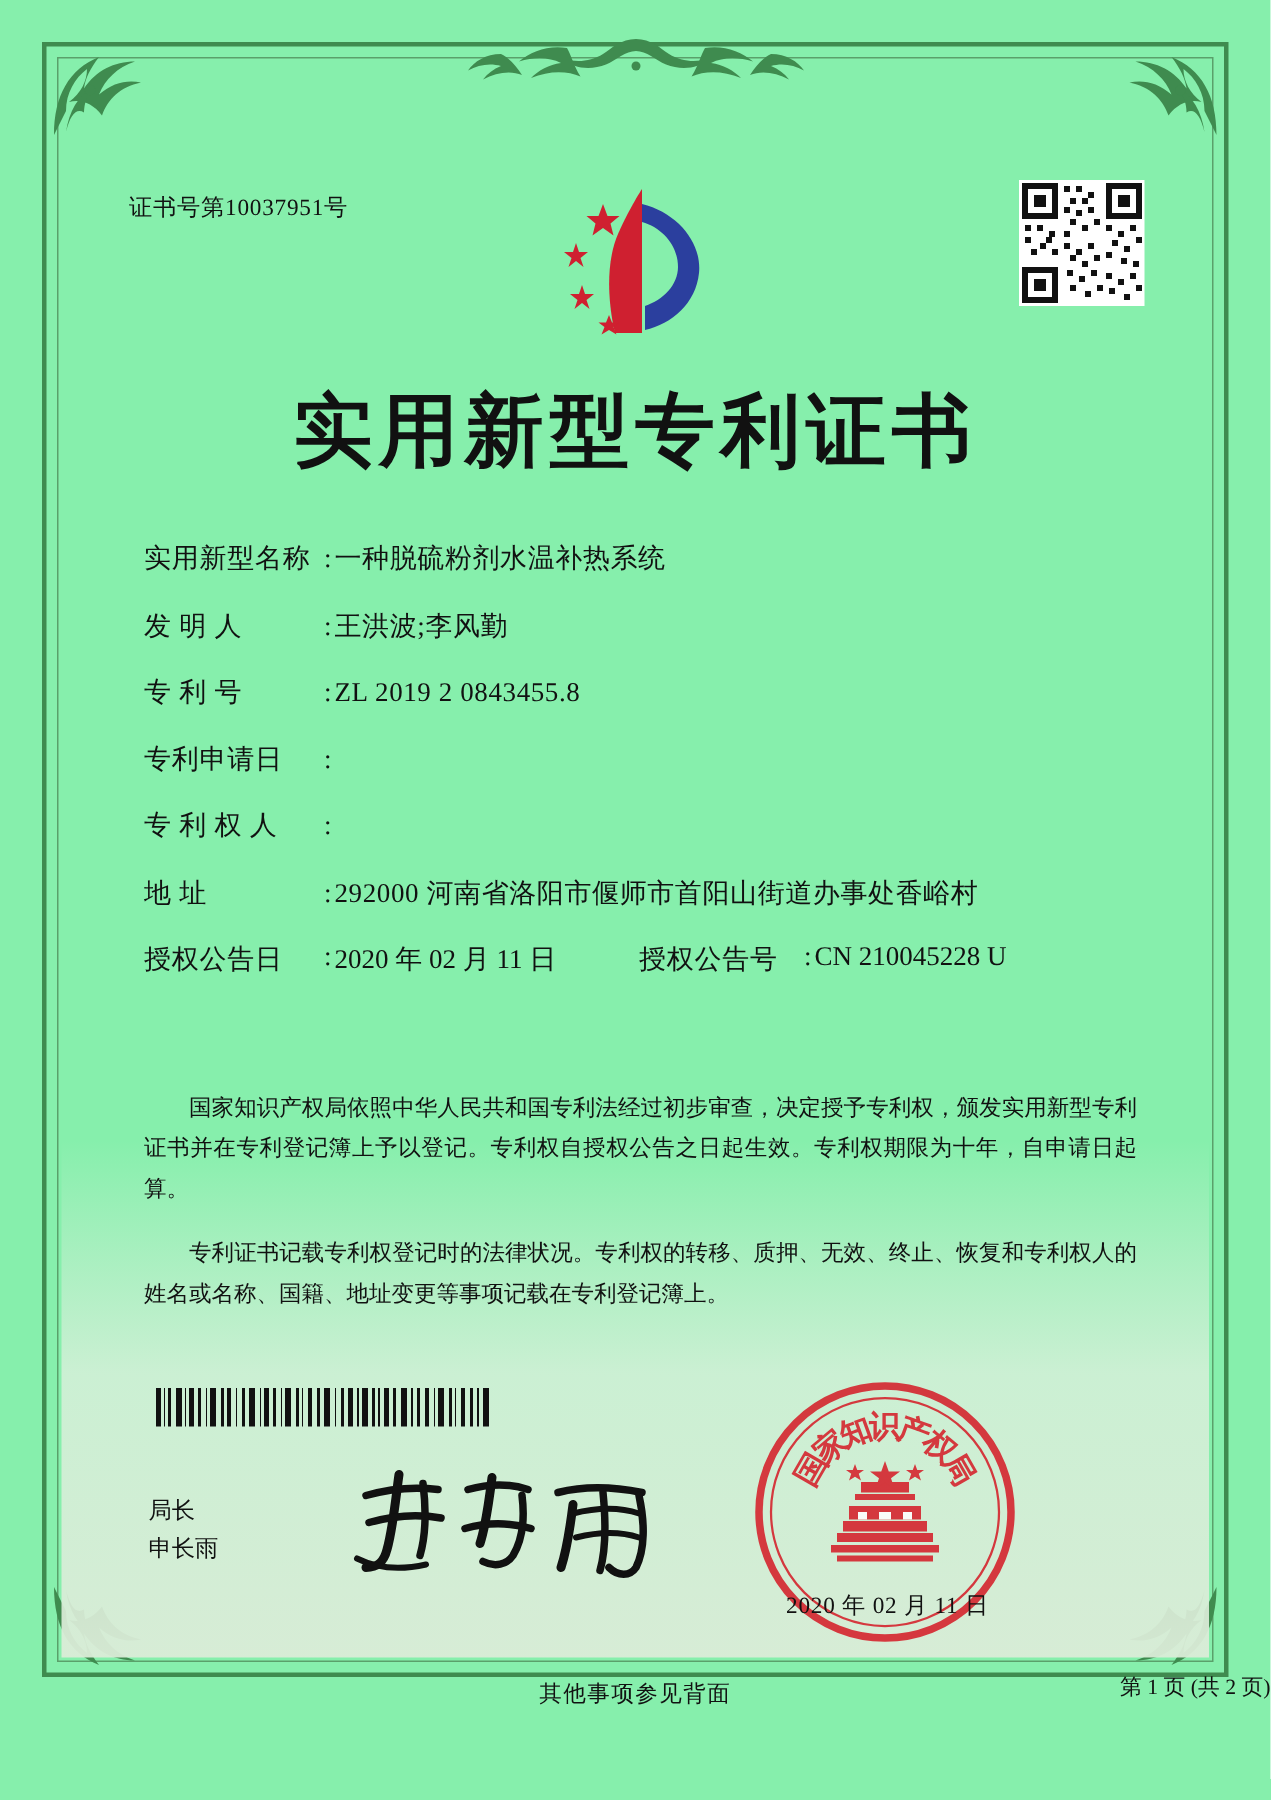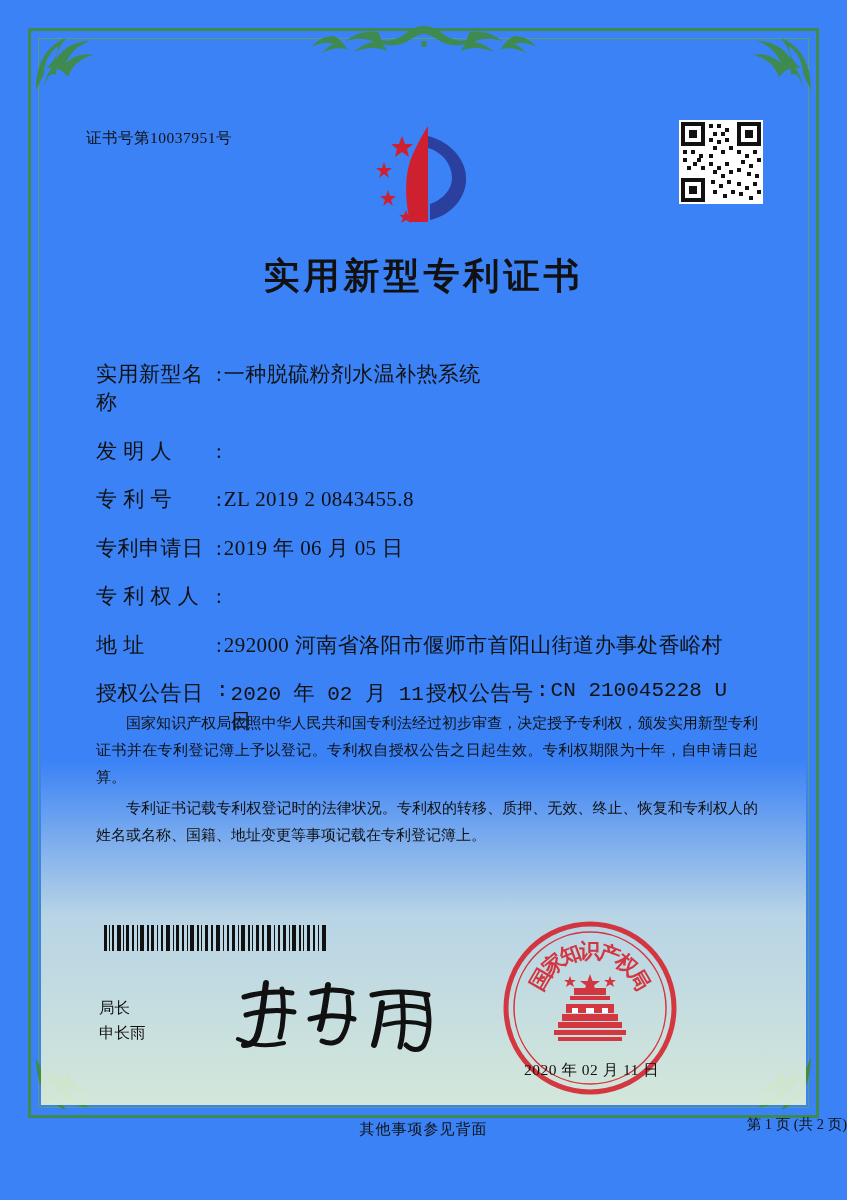--- a/index.html
+++ b/index.html
@@ -7,21 +7,21 @@
     padding: 0;
     background: #ffffff;
   }
   body {
     font-family: "Liberation Serif", "DejaVu Serif", serif;
   }
   .page {
     position: relative;
     width: 847px;
     height: 1200px;
-    background: #3b82f6;
+    background: #86efac;
     overflow: hidden;
   }
   
   .border-outer {
     position: absolute;
     left: 28px;
     top: 28px;
     width: 791px;
     height: 1090px;
     border: 3px solid #3f8b4f;
@@ -97,73 +97,73 @@
     height: 84px;
   }
   .qr svg { width: 100%; height: 100%; display: block; }
 
   .title {
     position: absolute;
     left: 0;
     right: 0;
     top: 252px;
     text-align: center;
-    font-size: 36px;
+    font-size: 53px;
     font-weight: bold;
     letter-spacing: 4px;
     color: #111;
     font-family: "DejaVu Serif", "Liberation Serif", serif;
   }
 
   
   .fields {
     position: absolute;
     left: 96px;
     top: 360px;
     width: 660px;
   }
   .field-row {
     display: flex;
     align-items: baseline;
     margin-bottom: 20.5px;
-    font-size: 21px;
+    font-size: 18px;
     color: #111;
   }
   .field-label {
     width: 120px;
     flex: none;
     letter-spacing: 0.5px;
   }
   .field-label.spread {
     display: flex;
     justify-content: space-between;
     width: 104px;
     padding-right: 16px;
   }
   .field-colon { margin-right: 2px; }
   .field-value { flex: 1; letter-spacing: 0.4px; }
 
-  .dual-row { display: flex; align-items: baseline; font-family: Liberation Mono, monospace; }
+  .dual-row { display: flex; align-items: baseline; }
   .dual-left { width: 330px; display: flex; }
   .dual-right { display: flex; }
   .dual-right .field-label { width: 110px; }
 
   
   .paragraphs {
     position: absolute;
     left: 96px;
     top: 710px;
     width: 662px;
     font-size: 15px;
     line-height: 27px;
     color: #111;
     text-align: justify;
   }
   .paragraphs p {
-    margin: 0 0 4px 0;
+    margin: 16px 0 4px 0;
     text-indent: 2em;
   }
 
   
   .barcode {
     position: absolute;
     left: 104px;
     top: 925px;
     width: 222px;
     height: 26px;
@@ -372,30 +372,30 @@
 
   <div class="fields">
     <div class="field-row">
       <span class="field-label">实用新型名称</span>
       <span class="field-colon">:</span>
       <span class="field-value">一种脱硫粉剂水温补热系统</span>
     </div>
     <div class="field-row">
       <span class="field-label spread">发 明 人</span>
       <span class="field-colon">:</span>
+      <span class="field-value">王洪波;李风勤</span>
     </div>
     <div class="field-row">
       <span class="field-label spread">专 利 号</span>
       <span class="field-colon">:</span>
       <span class="field-value">ZL 2019 2 0843455.8</span>
     </div>
     <div class="field-row">
       <span class="field-label">专利申请日</span>
       <span class="field-colon">:</span>
-      <span class="field-value">2019 年 06 月 05 日</span>
     </div>
     <div class="field-row">
       <span class="field-label spread">专 利 权 人</span>
       <span class="field-colon">:</span>
     </div>
     <div class="field-row">
       <span class="field-label spread">地 址</span>
       <span class="field-colon">:</span>
       <span class="field-value">292000 河南省洛阳市偃师市首阳山街道办事处香峪村</span>
     </div>

